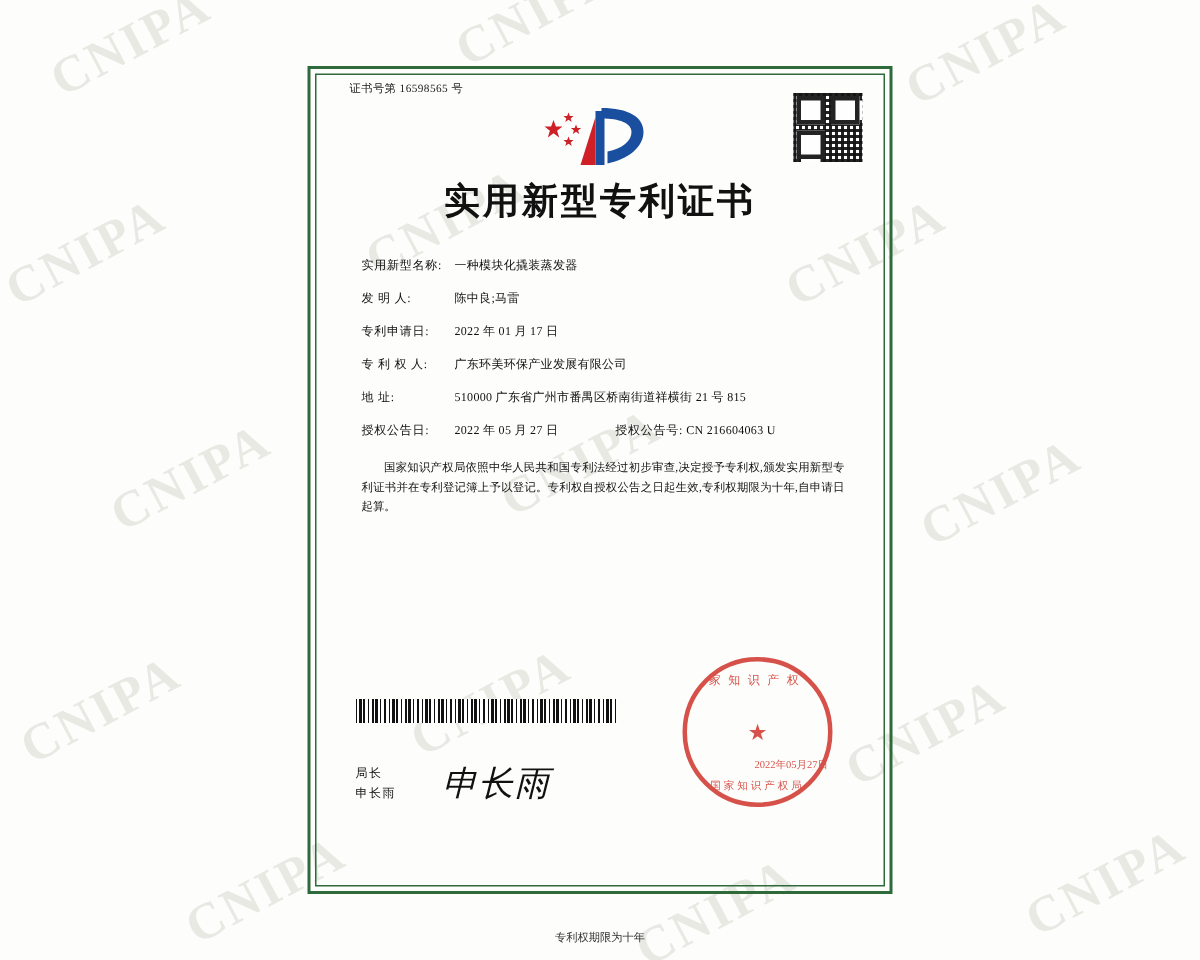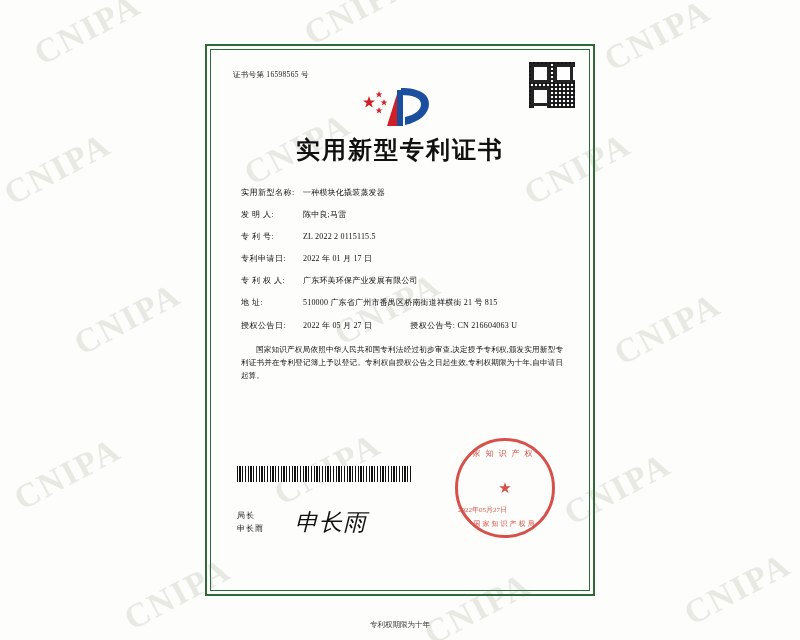--- a/index.html
+++ b/index.html
@@ -48,21 +48,21 @@
   }
   .cert-inner {
     position: absolute;
     inset: 3px;
     border: 1px solid #2f6b3a;
     box-sizing: border-box;
   }
   .content {
     position: absolute;
     inset: 0;
-    padding: 22px 18px;
+    padding: 6px 18px;
     box-sizing: border-box;
   }
   .cert-no {
     font-size: 7.5px;
     color: #1a1a1a;
     font-family: "Liberation Serif", "DejaVu Serif", serif;
     margin-left: 8px;
     margin-top: 2px;
     letter-spacing: 0.3px;
   }
@@ -207,21 +207,21 @@
     font-size: 8px;
     font-family: "Liberation Serif", "DejaVu Serif", serif;
     letter-spacing: 5px;
   }
   .seal-text-top { top: 7px; }
   .seal-text-bottom { bottom: 6px; letter-spacing: 2px; font-size: 7px; }
   .seal-date {
     position: absolute;
     width: 100%;
     bottom: 20px;
-    text-align: left;
+    text-align: right;
     font-size: 7px;
     font-family: "Liberation Serif", "DejaVu Serif", serif;
   }
   .page-num {
     position: absolute;
     bottom: 14px;
     left: 0; right: 0;
     text-align: center;
     font-size: 7.5px;
     font-family: "Liberation Serif", "DejaVu Serif", serif;
@@ -290,23 +290,20 @@
       <div class="title">实用新型专利证书</div>
 
       <div class="fields">
         <div class="field">
           <span class="lab">实用新型名称:</span><span class="val">一种模块化撬装蒸发器</span>
         </div>
         <div class="field">
           <span class="lab">发 明 人:</span><span class="val">陈中良;马雷</span>
         </div>
         <div class="field">
-          <span class="lab">专 利 号:</span><span class="val">ZL 2022 2 0115115.5</span>
-        </div>
-        <div class="field">
           <span class="lab">专利申请日:</span><span class="val">2022 年 01 月 17 日</span>
         </div>
         <div class="field">
           <span class="lab">专 利 权 人:</span><span class="val">广东环美环保产业发展有限公司</span>
         </div>
         <div class="field">
           <span class="lab">地      址:</span><span class="val">510000 广东省广州市番禺区桥南街道祥横街 21 号 815</span>
         </div>
         <div class="field">
           <span class="lab">授权公告日:</span><span class="val">2022 年 05 月 27 日</span><span class="lab2">授权公告号:</span> <span class="val">CN 216604063 U</span>

